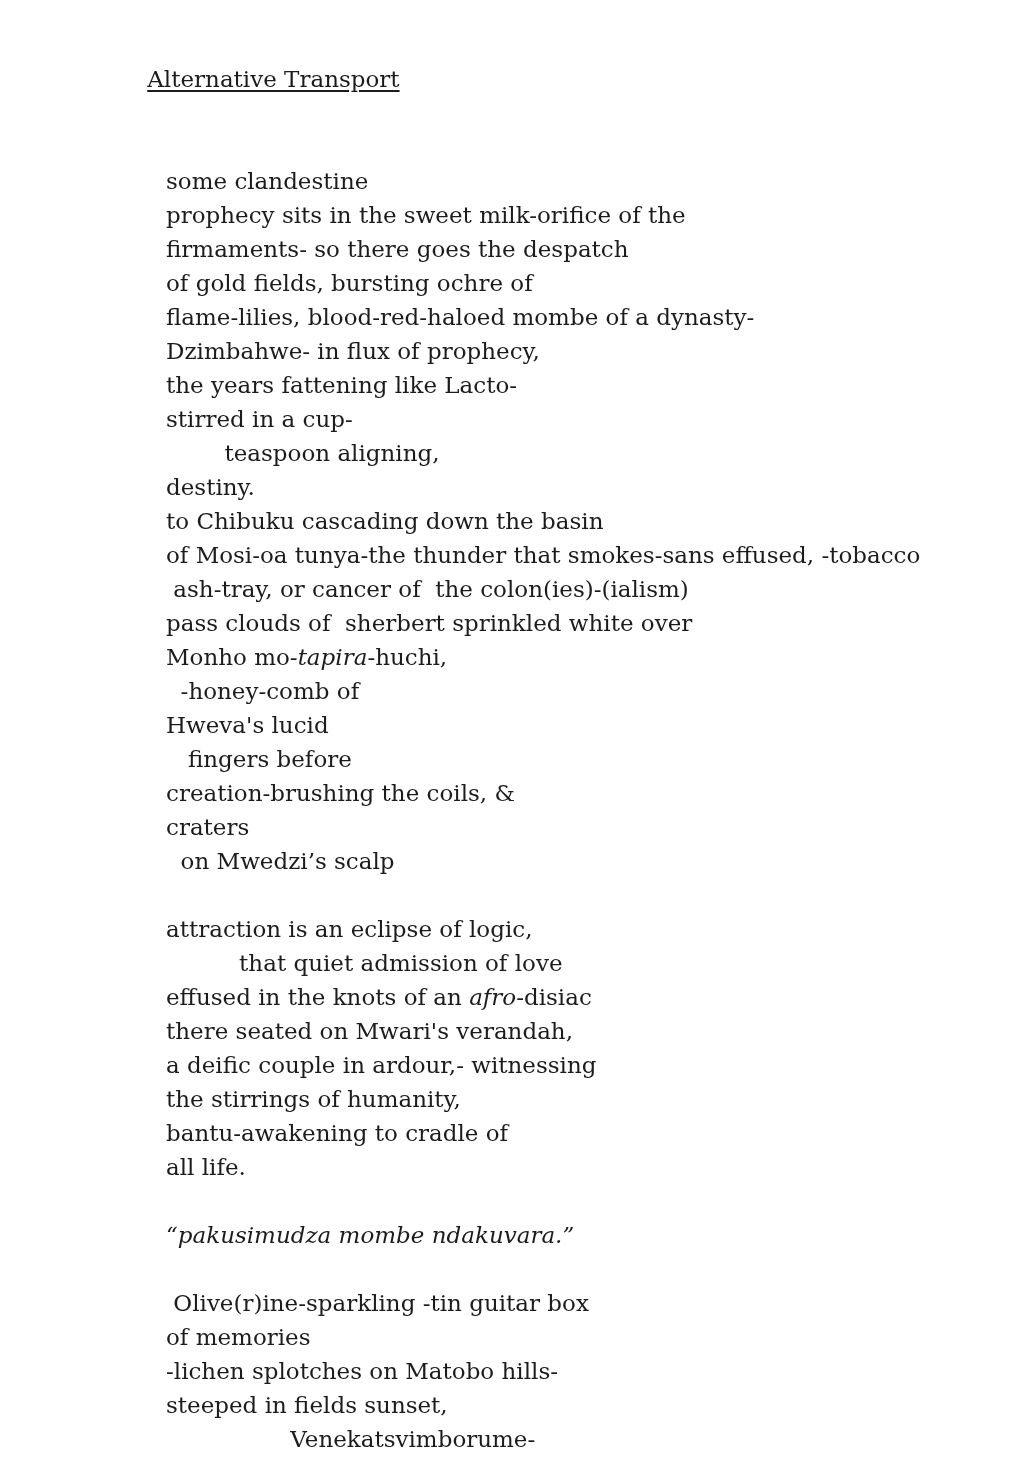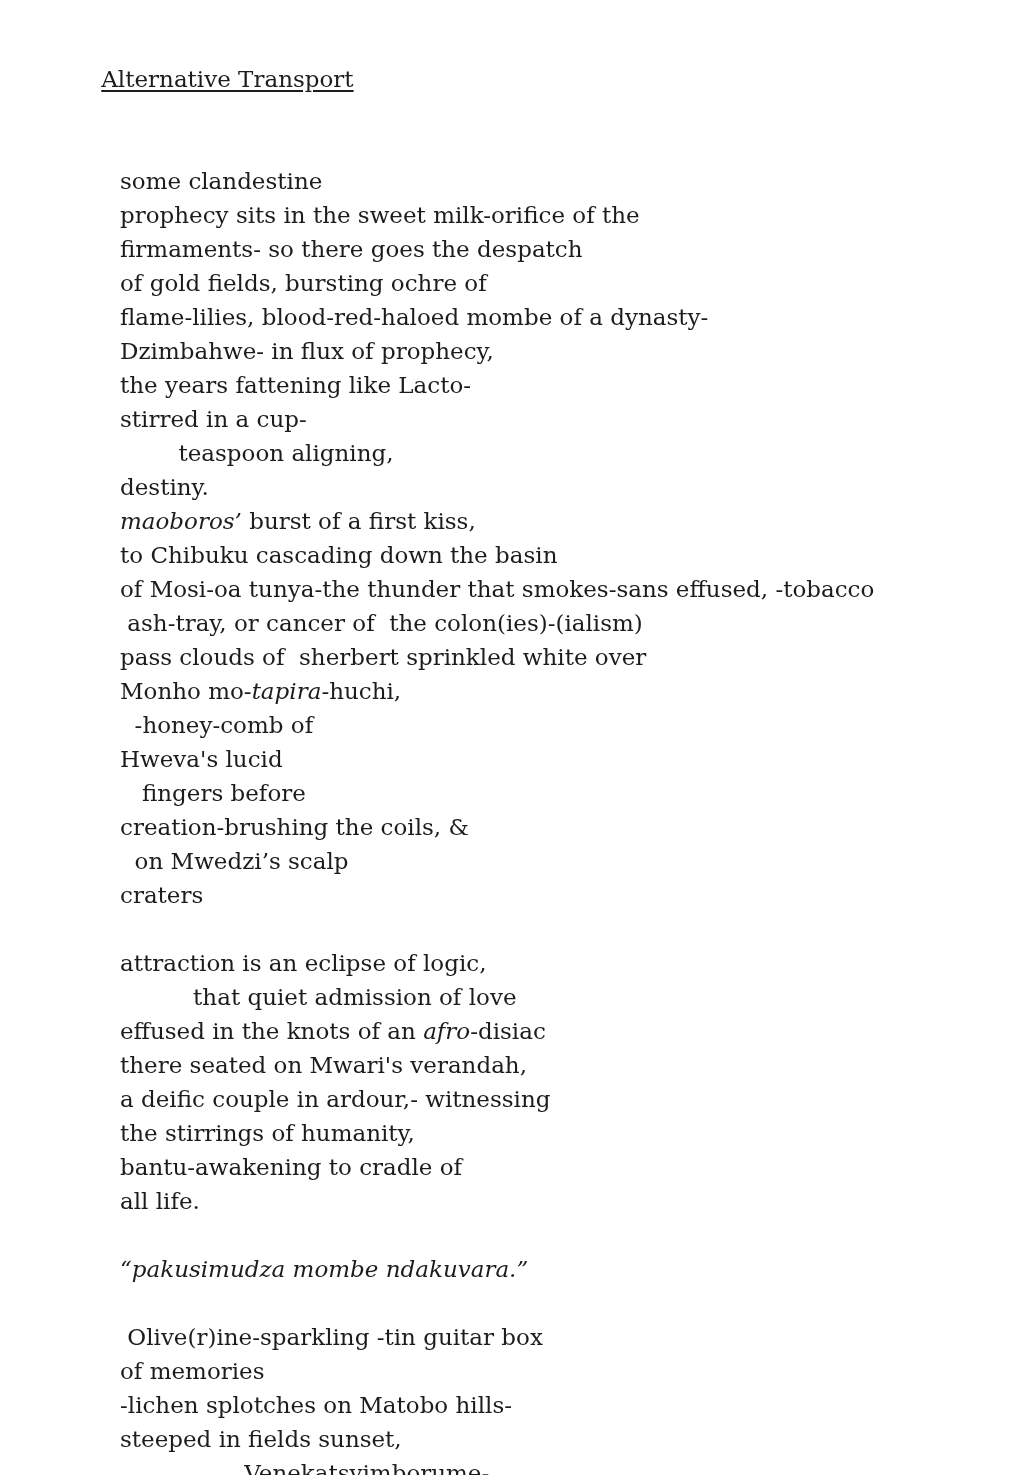--- a/index.html
+++ b/index.html
@@ -14,21 +14,21 @@
   .page {
     position: relative;
     width: 1024px;
     height: 1475px;
     box-sizing: border-box;
     background: var(--bg-color);
     color: var(--text-color);
     font-family: "DejaVu Serif", "Liberation Serif", serif;
     font-size: 23px;
     line-height: 34px;
-    padding: 28px 40px 0 72px;
+    padding: 28px 40px 0 118px;
     overflow: hidden;
   }
   .title-line {
     white-space: pre;
     min-height: 34px;
     margin: 0 0 34px 0;
   }
   .title-text {
     text-decoration: underline;
     text-decoration-thickness: 1.5px;
@@ -58,32 +58,31 @@
         <div class="line"><span>some clandestine</span></div>
         <div class="line"><span>prophecy sits in the sweet milk-orifice of the</span></div>
         <div class="line"><span>firmaments- so there goes the despatch</span></div>
         <div class="line"><span>of gold fields, bursting ochre of</span></div>
         <div class="line"><span>flame-lilies, blood-red-haloed mombe of a dynasty-</span></div>
         <div class="line"><span>Dzimbahwe- in flux of prophecy,</span></div>
         <div class="line"><span>the years fattening like Lacto-</span></div>
         <div class="line"><span>stirred in a cup-</span></div>
         <div class="line"><span>        teaspoon aligning,</span></div>
         <div class="line"><span>destiny.</span></div>
-        <div class="line"><span class="it">maoboros’</span><span> burst of a first kiss,</span></div>
         <div class="line"><span>to Chibuku cascading down the basin</span></div>
         <div class="line"><span>of Mosi-oa tunya-the thunder that smokes-sans effused, -tobacco</span></div>
         <div class="line"><span> ash-tray, or cancer of  the colon(ies)-(ialism)</span></div>
         <div class="line"><span>pass clouds of  sherbert sprinkled white over</span></div>
         <div class="line"><span>Monho mo-</span><span class="it">tapira</span><span>-huchi,</span></div>
         <div class="line"><span>  -honey-comb of</span></div>
         <div class="line"><span>Hweva's lucid</span></div>
         <div class="line"><span>   fingers before</span></div>
         <div class="line"><span>creation-brushing the coils, &amp;</span></div>
+        <div class="line"><span>craters</span></div>
         <div class="line"><span>  on Mwedzi’s scalp</span></div>
-        <div class="line"><span>craters</span></div>
       </div>
       <div class="stanza">
         <div class="line"><span>attraction is an eclipse of logic,</span></div>
         <div class="line"><span>          that quiet admission of love</span></div>
         <div class="line"><span>effused in the knots of an </span><span class="it">afro</span><span>-disiac</span></div>
         <div class="line"><span>there seated on Mwari's verandah,</span></div>
         <div class="line"><span>a deific couple in ardour,- witnessing</span></div>
         <div class="line"><span>the stirrings of humanity,</span></div>
         <div class="line"><span>bantu-awakening to cradle of</span></div>
         <div class="line"><span>all life.</span></div>

